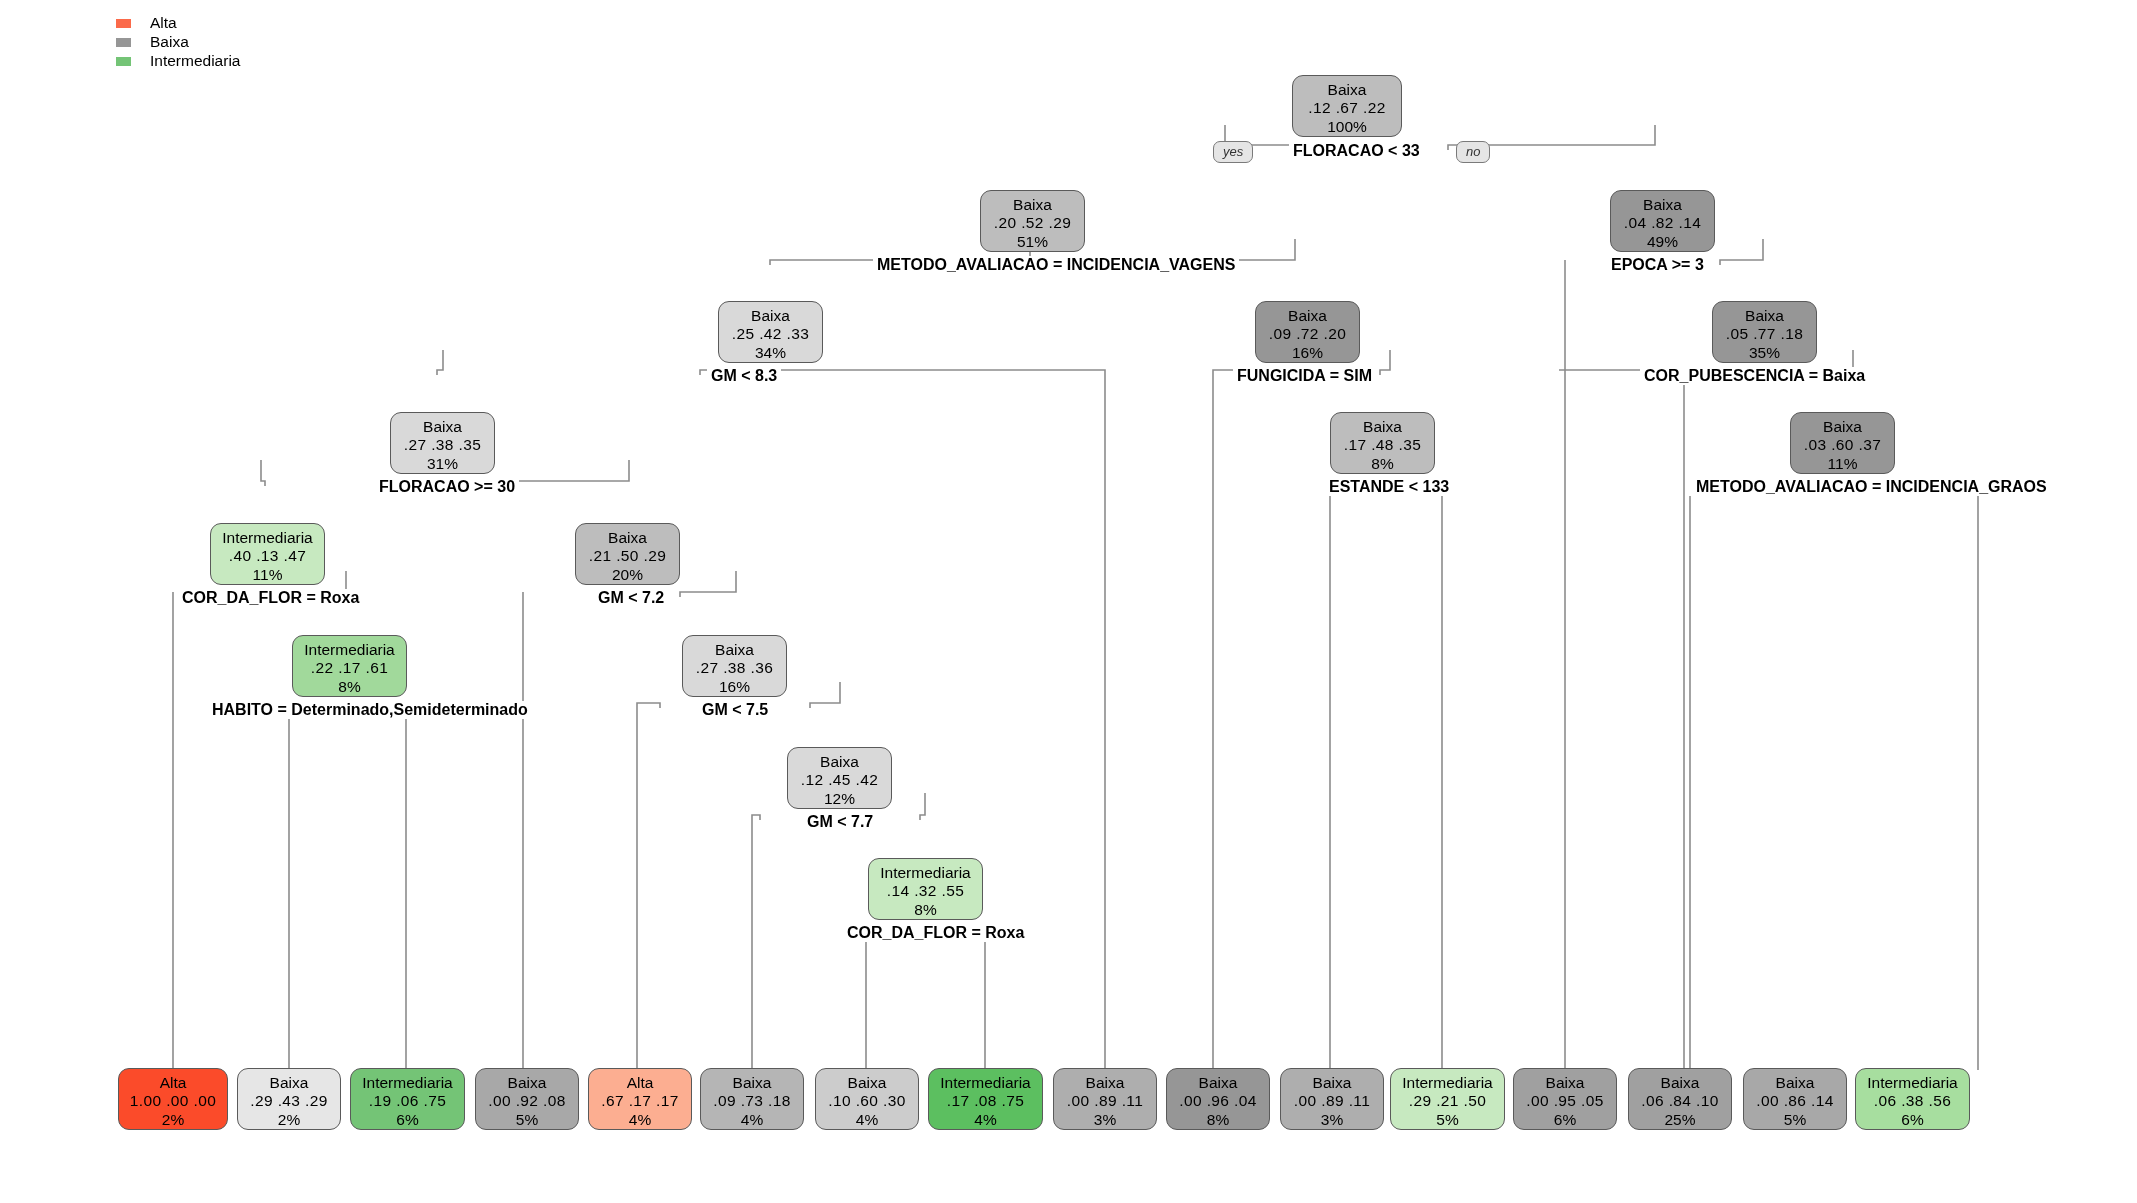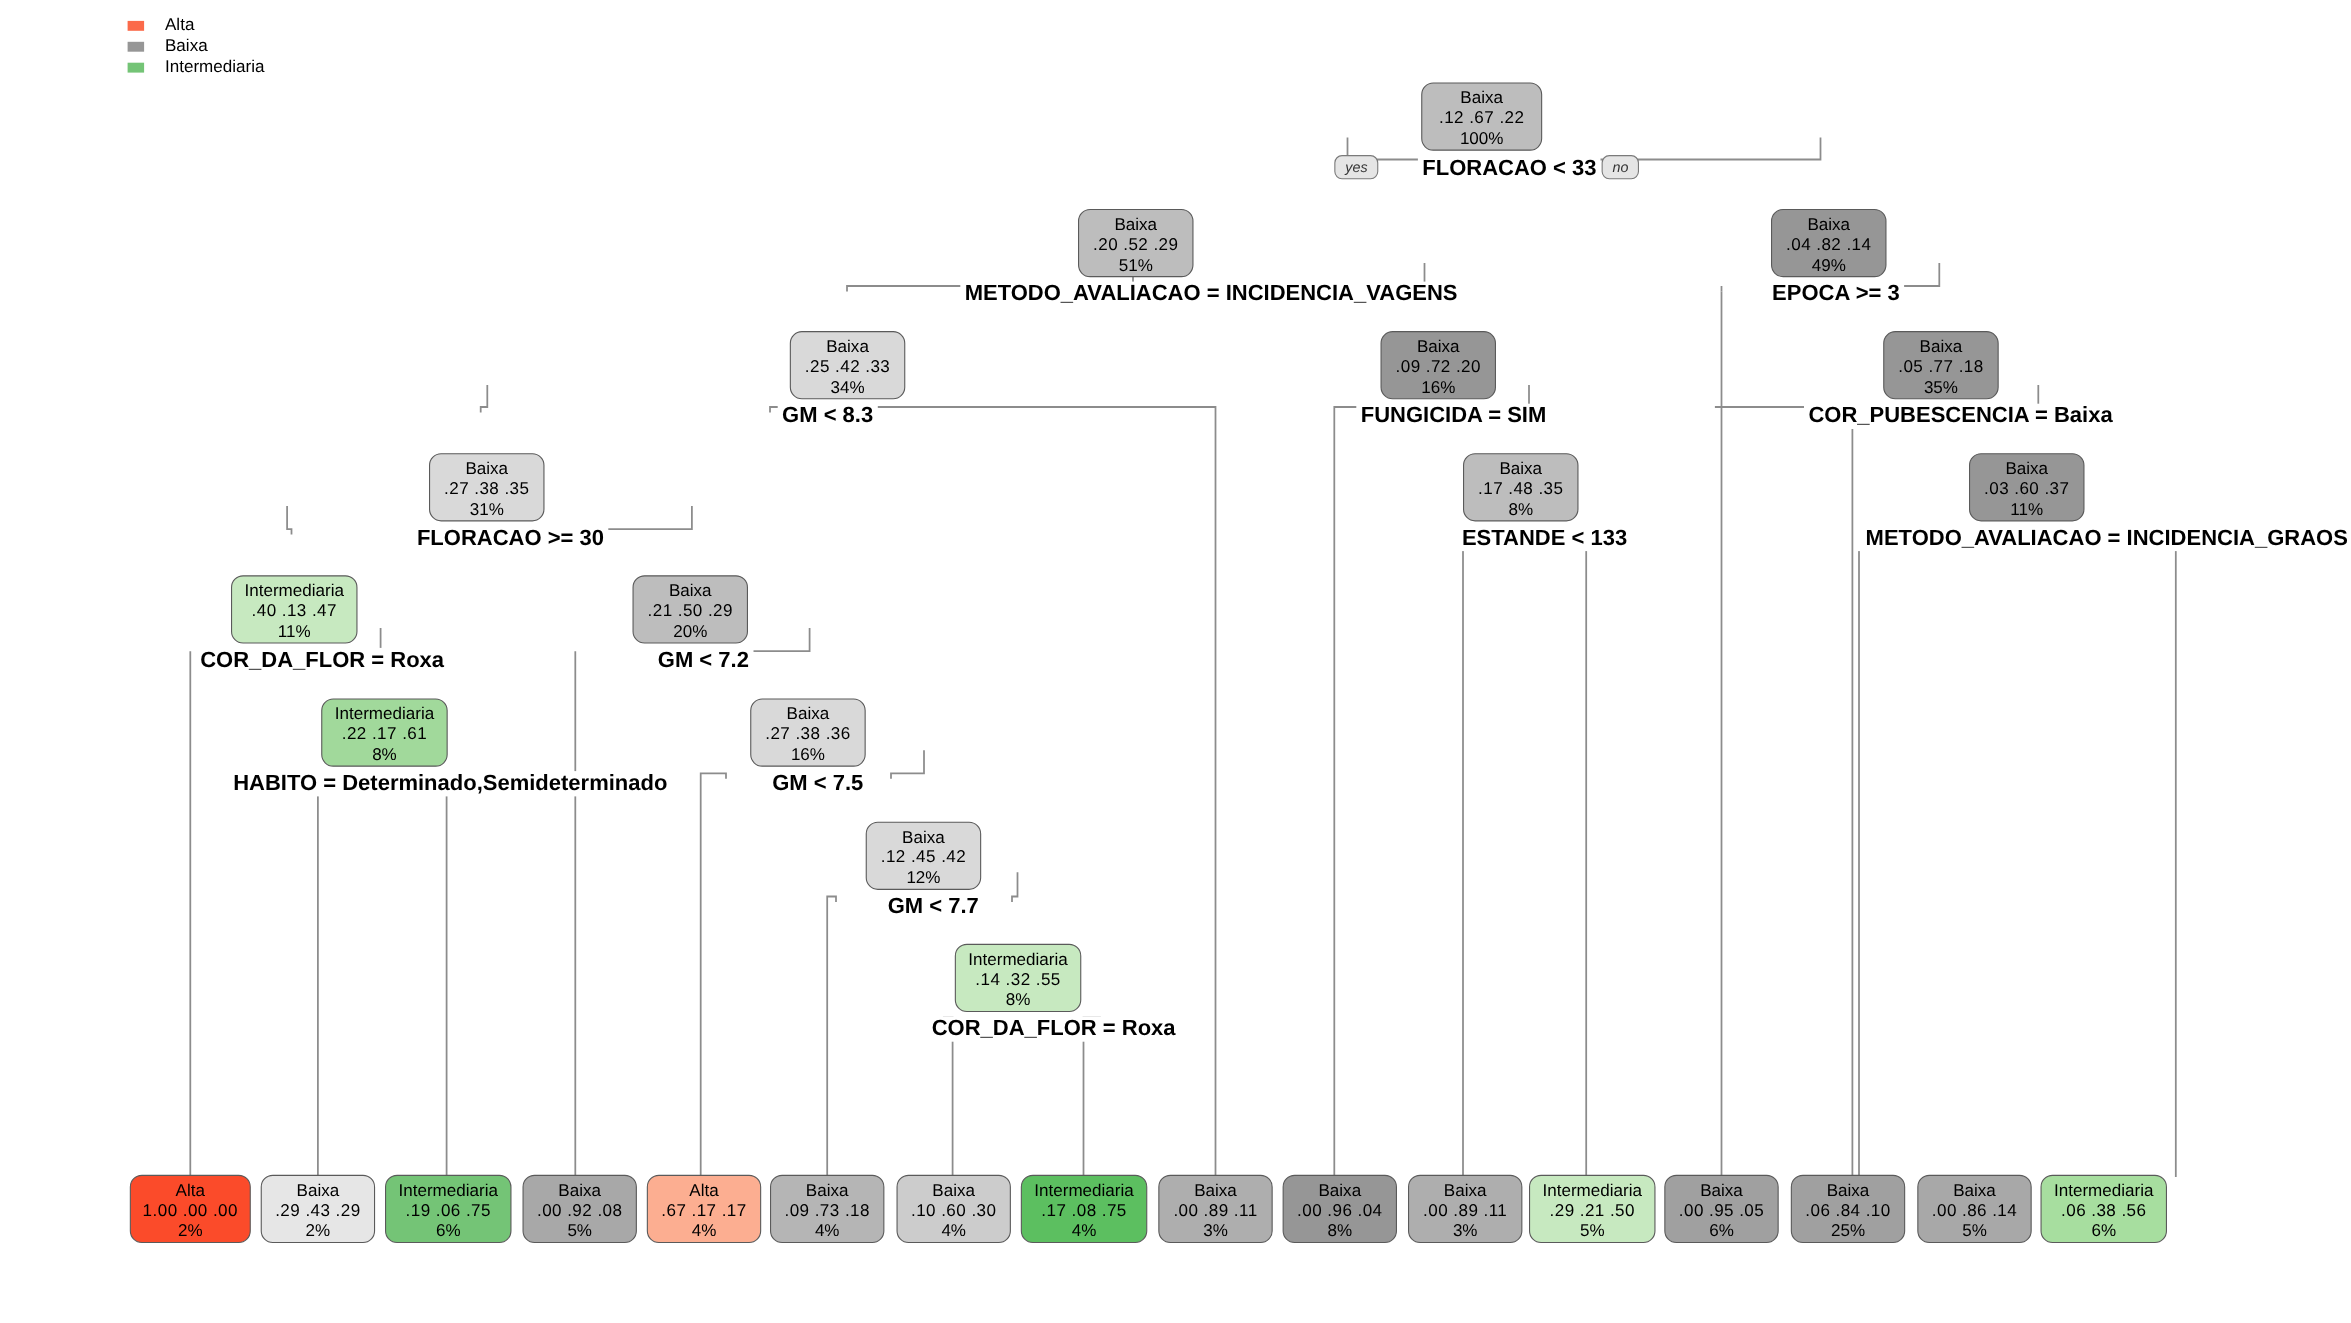--- a/index.html
+++ b/index.html
@@ -6,21 +6,21 @@
   body{width:2137px;height:1203px;position:relative;overflow:hidden;
        font-family:"Liberation Sans","DejaVu Sans",sans-serif;}
   #canvas{position:absolute;left:0;top:0;width:2137px;height:1203px;}
   #edges{position:absolute;left:0;top:0;width:2137px;height:1203px;}
   .node{position:absolute;box-sizing:border-box;border:1.4px solid #5a5a5a;
         border-radius:11px;text-align:center;line-height:1.18;
         font-size:15.5px;color:#000;padding-top:5px;z-index:3;}
   .node .cls{display:block;}
   .node .probs{display:block;letter-spacing:0.4px;}
   .node .pct{display:block;}
-  .split{position:absolute;font-size:20px;font-weight:bold;color:#000;
+  .split{position:absolute;font-size:16px;font-weight:bold;color:#000;
          white-space:nowrap;z-index:4;background:#fff;padding:0 4px;}
   .yesno{position:absolute;border:1.2px solid #7a7a7a;border-radius:7px;
          background:#e5e5e5;font-size:13px;font-style:italic;color:#333;
          padding:2px 9px 3px 9px;z-index:5;white-space:nowrap;}
   .legend{position:absolute;left:116px;top:14px;z-index:6;}
   .legend-row{display:flex;align-items:center;height:18px;margin-bottom:1px;}
   .legend-swatch{width:15px;height:9px;margin-right:19px;display:inline-block;}
   .legend-label{font-size:15.5px;color:#000;}
 </style>
 </head>

